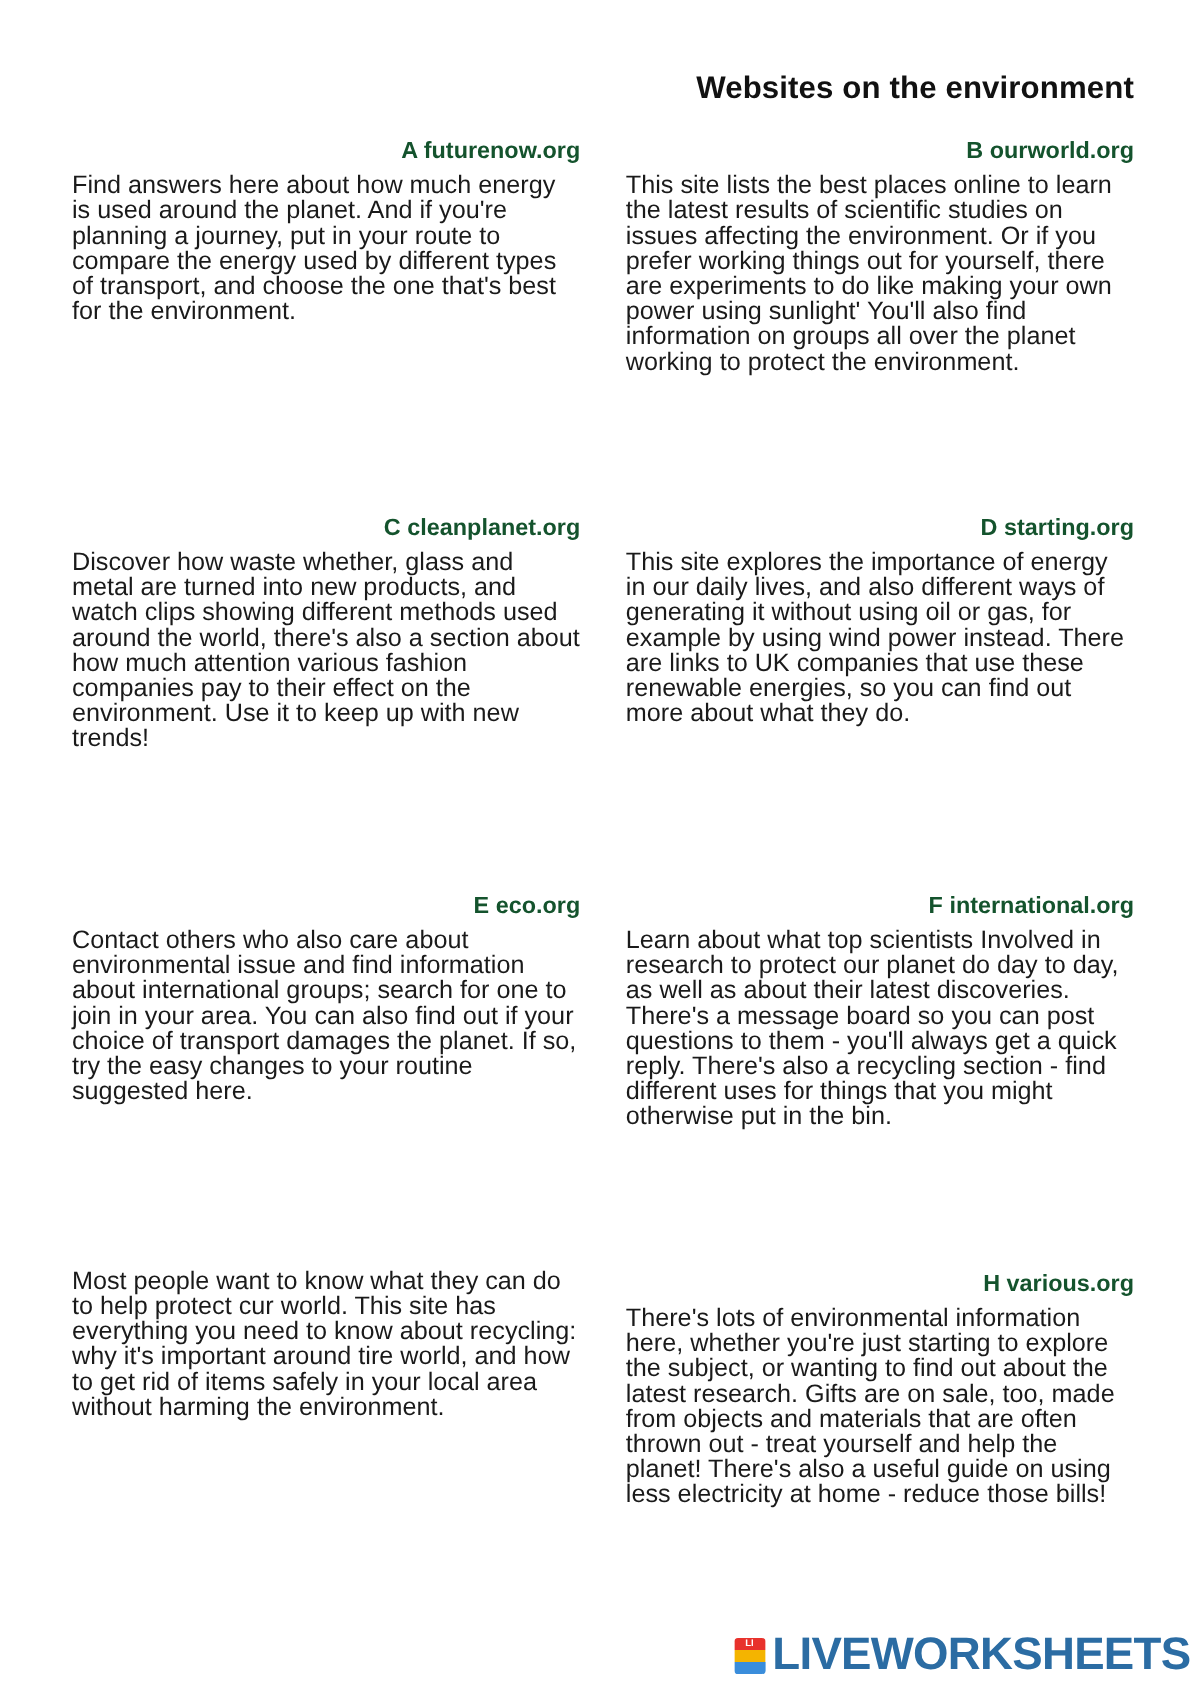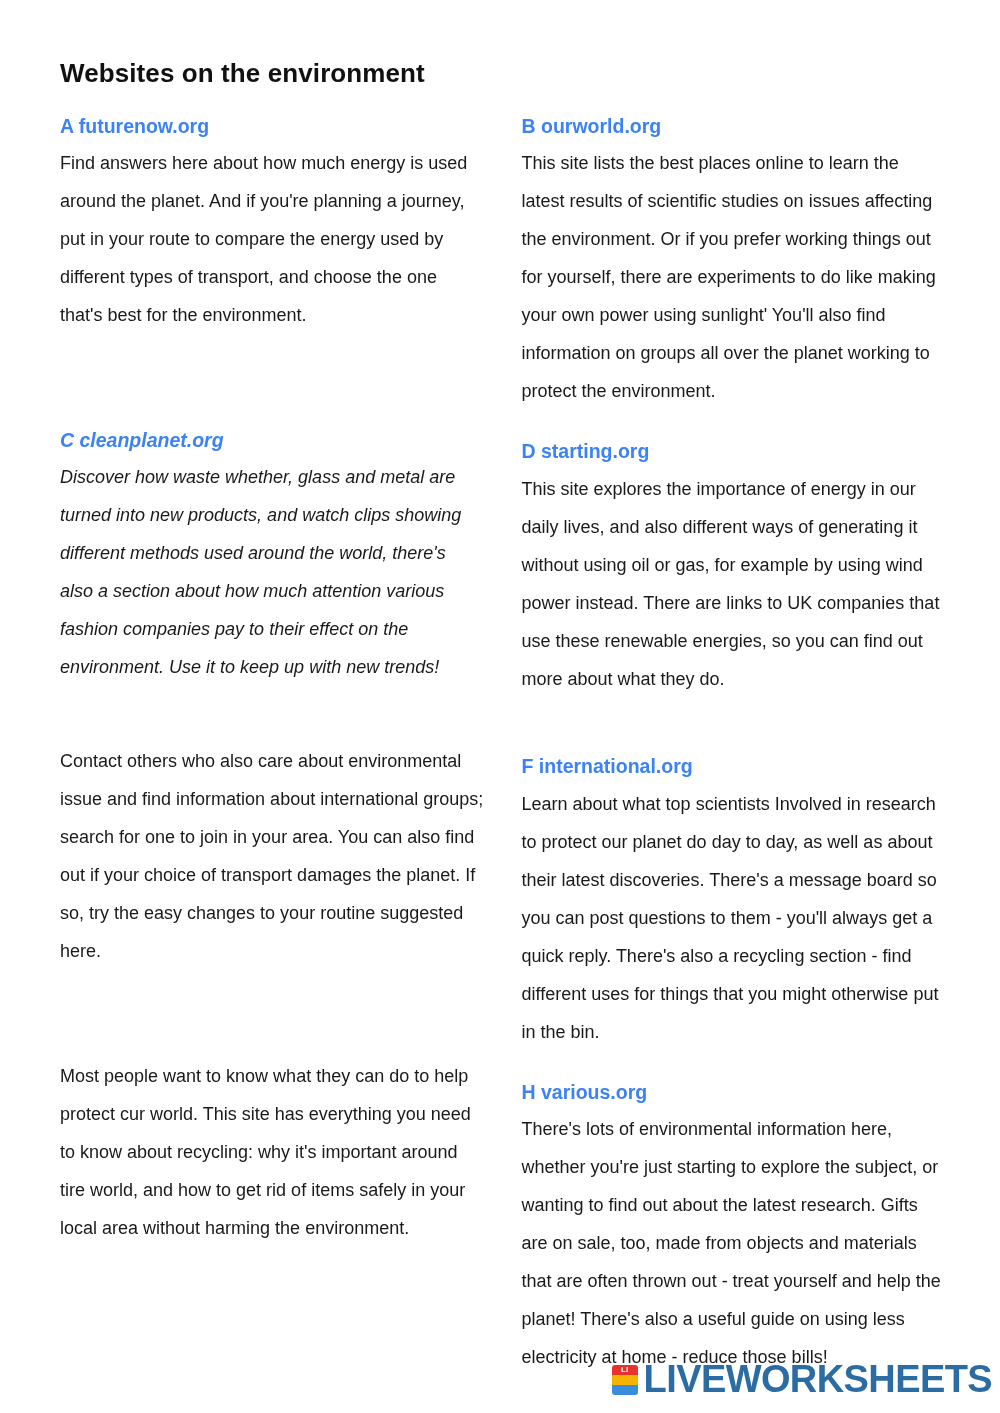--- a/index.html
+++ b/index.html
@@ -16,21 +16,21 @@
     overflow: hidden;
   }
   .page {
     position: relative;
     width: 1000px;
     height: 1413px;
     box-sizing: border-box;
     padding: 48px 55px 0 60px;
   }
   .doc-title {
-    text-align: left;
+    text-align: right;
     font-size: 26px;
     font-weight: bold;
     color: #111111;
     letter-spacing: 0.1px;
     margin: 10px 0 24px 0;
   }
   .columns {
     display: flex;
     flex-direction: row;
     gap: 38px;
@@ -40,33 +40,34 @@
     width: 427px;
     display: flex;
     flex-direction: column;
   }
   .entry {
     margin-bottom: 28px;
   }
   .entry-heading {
     font-size: 19.5px;
     font-weight: bold;
-    color: #3b82f6;
+    color: #14532d;
     margin-bottom: 5px;
     line-height: 1.35;
+    text-align: right;
   }
   .entry-body {
-    font-size: 18px;
-    line-height: 38px;
+    font-size: 21px;
+    line-height: 21px;
     color: #1a1a1a;
     text-align: left;
   }
   
   .col-left .entry:nth-child(1) { min-height: 286px; }
-  .col-left .entry:nth-child(2) { min-height: 287px; font-style: italic; }
+  .col-left .entry:nth-child(2) { min-height: 287px; }
   .col-left .entry:nth-child(3) { min-height: 287px; }
   .col-right .entry:nth-child(1) { min-height: 286px; }
   .col-right .entry:nth-child(2) { min-height: 287px; }
   .col-right .entry:nth-child(3) { min-height: 287px; }
 
   .footer-logo {
     position: absolute;
     right: 8px;
     bottom: 12px;
     display: flex;
@@ -121,20 +122,21 @@
         <div class="entry-heading">A futurenow.org</div>
         <div class="entry-body">Find answers here about how much energy is used around the planet. And if you're planning a journey, put in your route to compare the energy used by different types of transport, and choose the one that's best for the environment.</div>
       </div>
 
       <div class="entry">
         <div class="entry-heading">C cleanplanet.org</div>
         <div class="entry-body">Discover how waste whether, glass and metal are turned into new products, and watch clips showing different methods used around the world, there's also a section about how much attention various fashion companies pay to their effect on the environment. Use it to keep up with new trends!</div>
       </div>
 
       <div class="entry">
+        <div class="entry-heading">E eco.org</div>
         <div class="entry-body">Contact others who also care about environmental issue and find information about international groups; search for one to join in your area. You can also find out if your choice of transport damages the planet. If so, try the easy changes to your routine suggested here.</div>
       </div>
 
       <div class="entry">
         <div class="entry-body">Most people want to know what they can do to help protect cur world. This site has everything you need to know about recycling: why it's important around tire world, and how to get rid of items safely in your local area without harming the environment.</div>
       </div>
 
     </div>
 
     <div class="col col-right">

